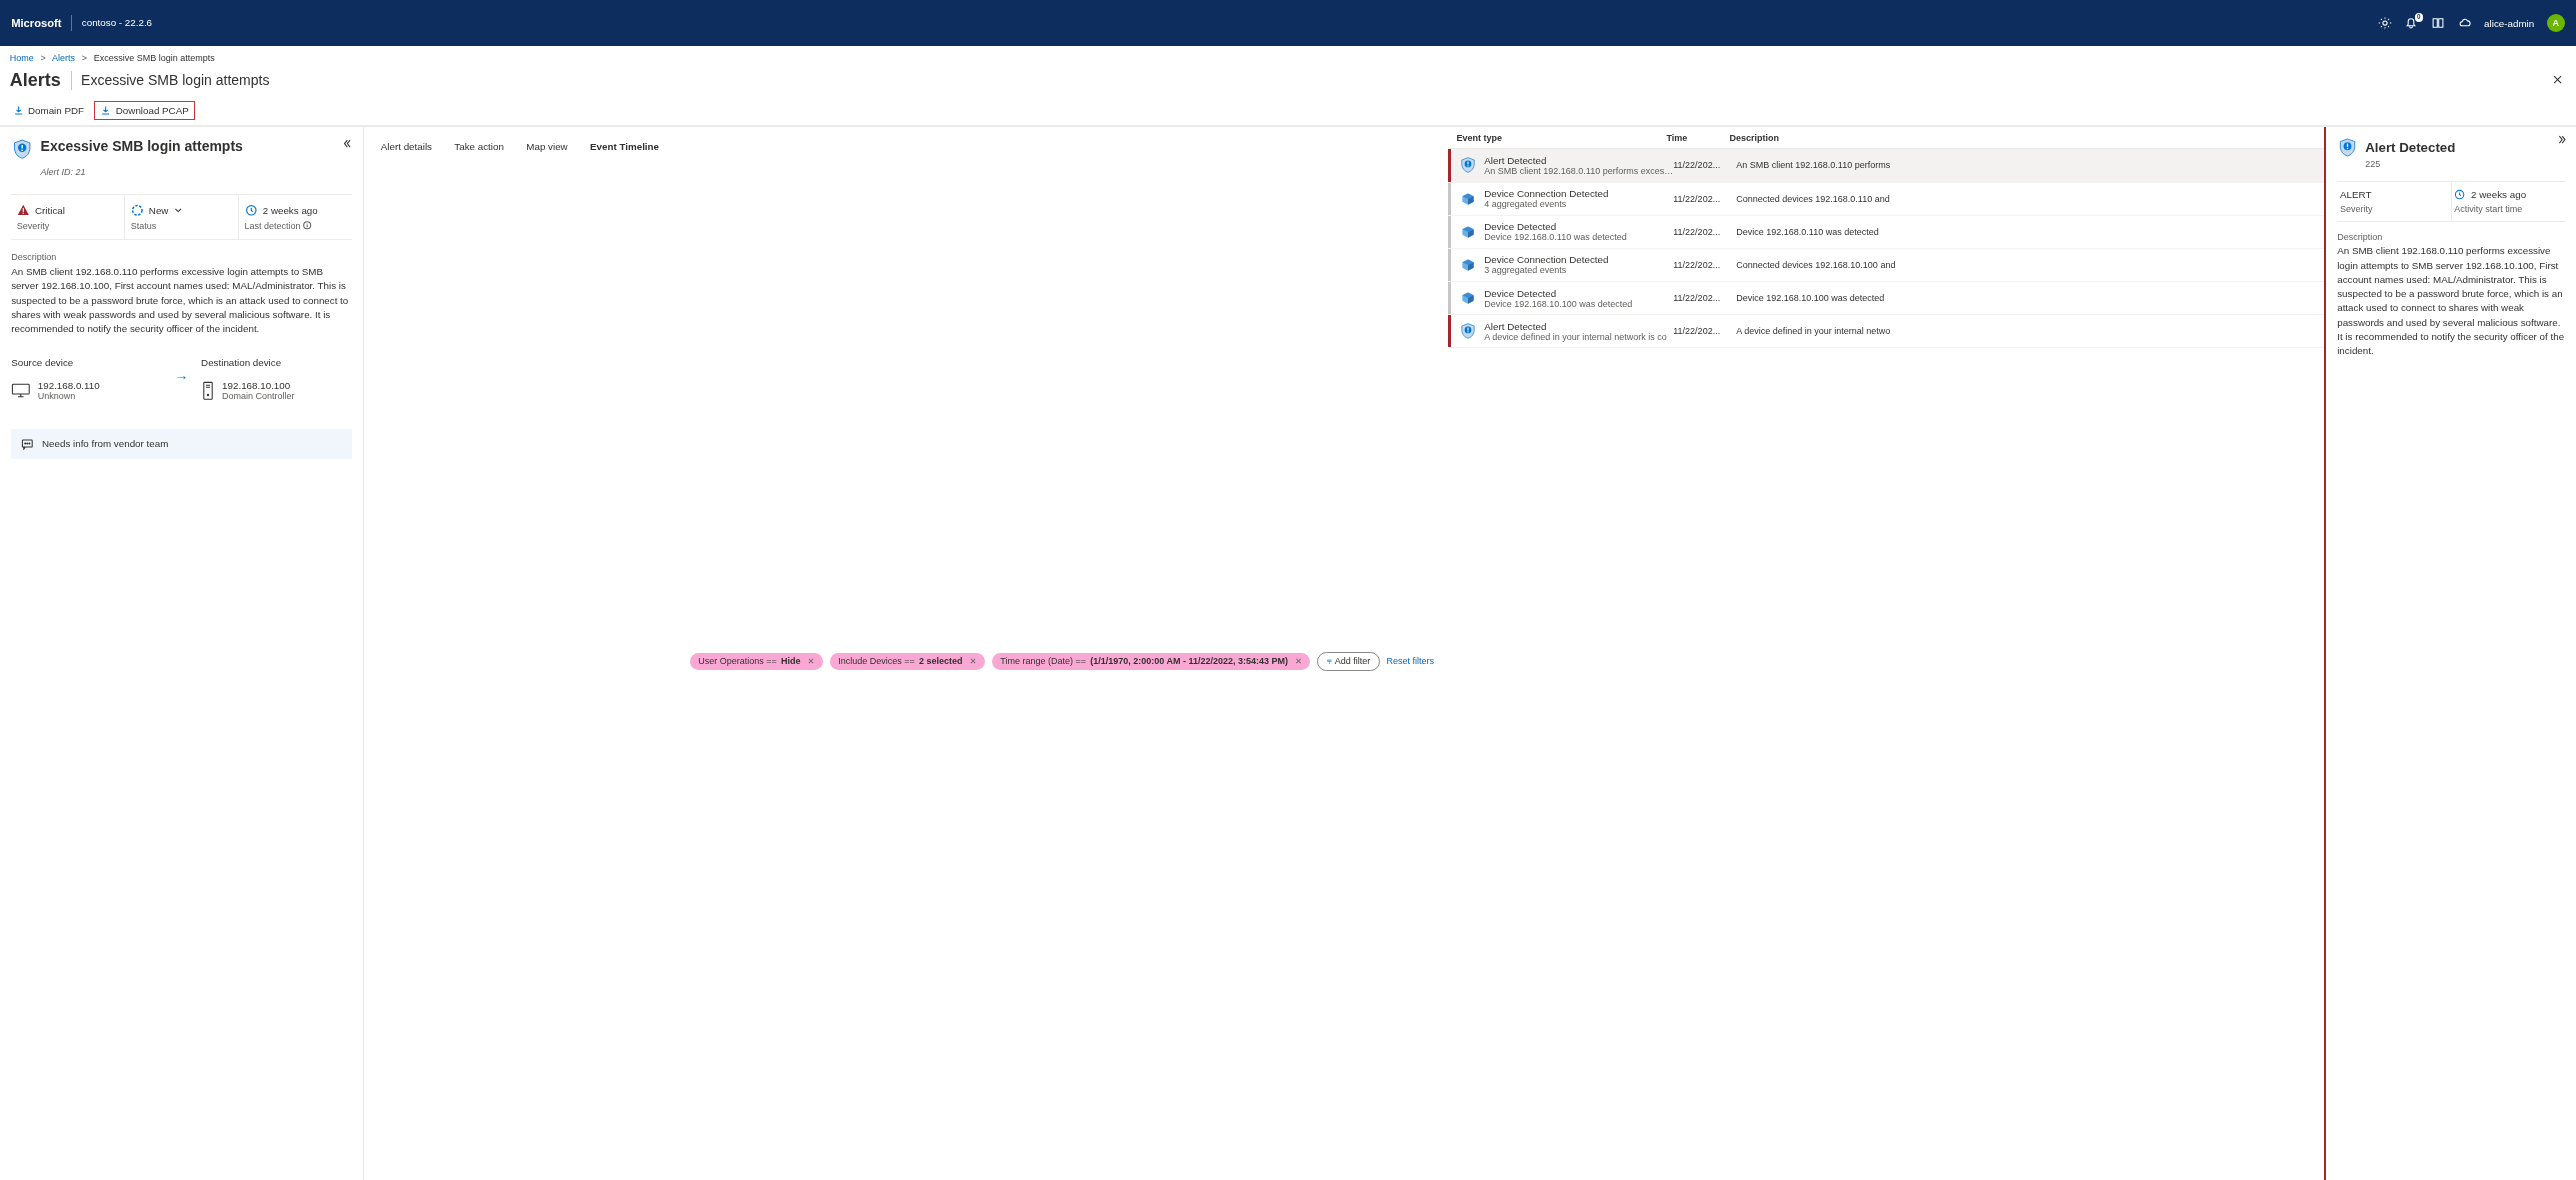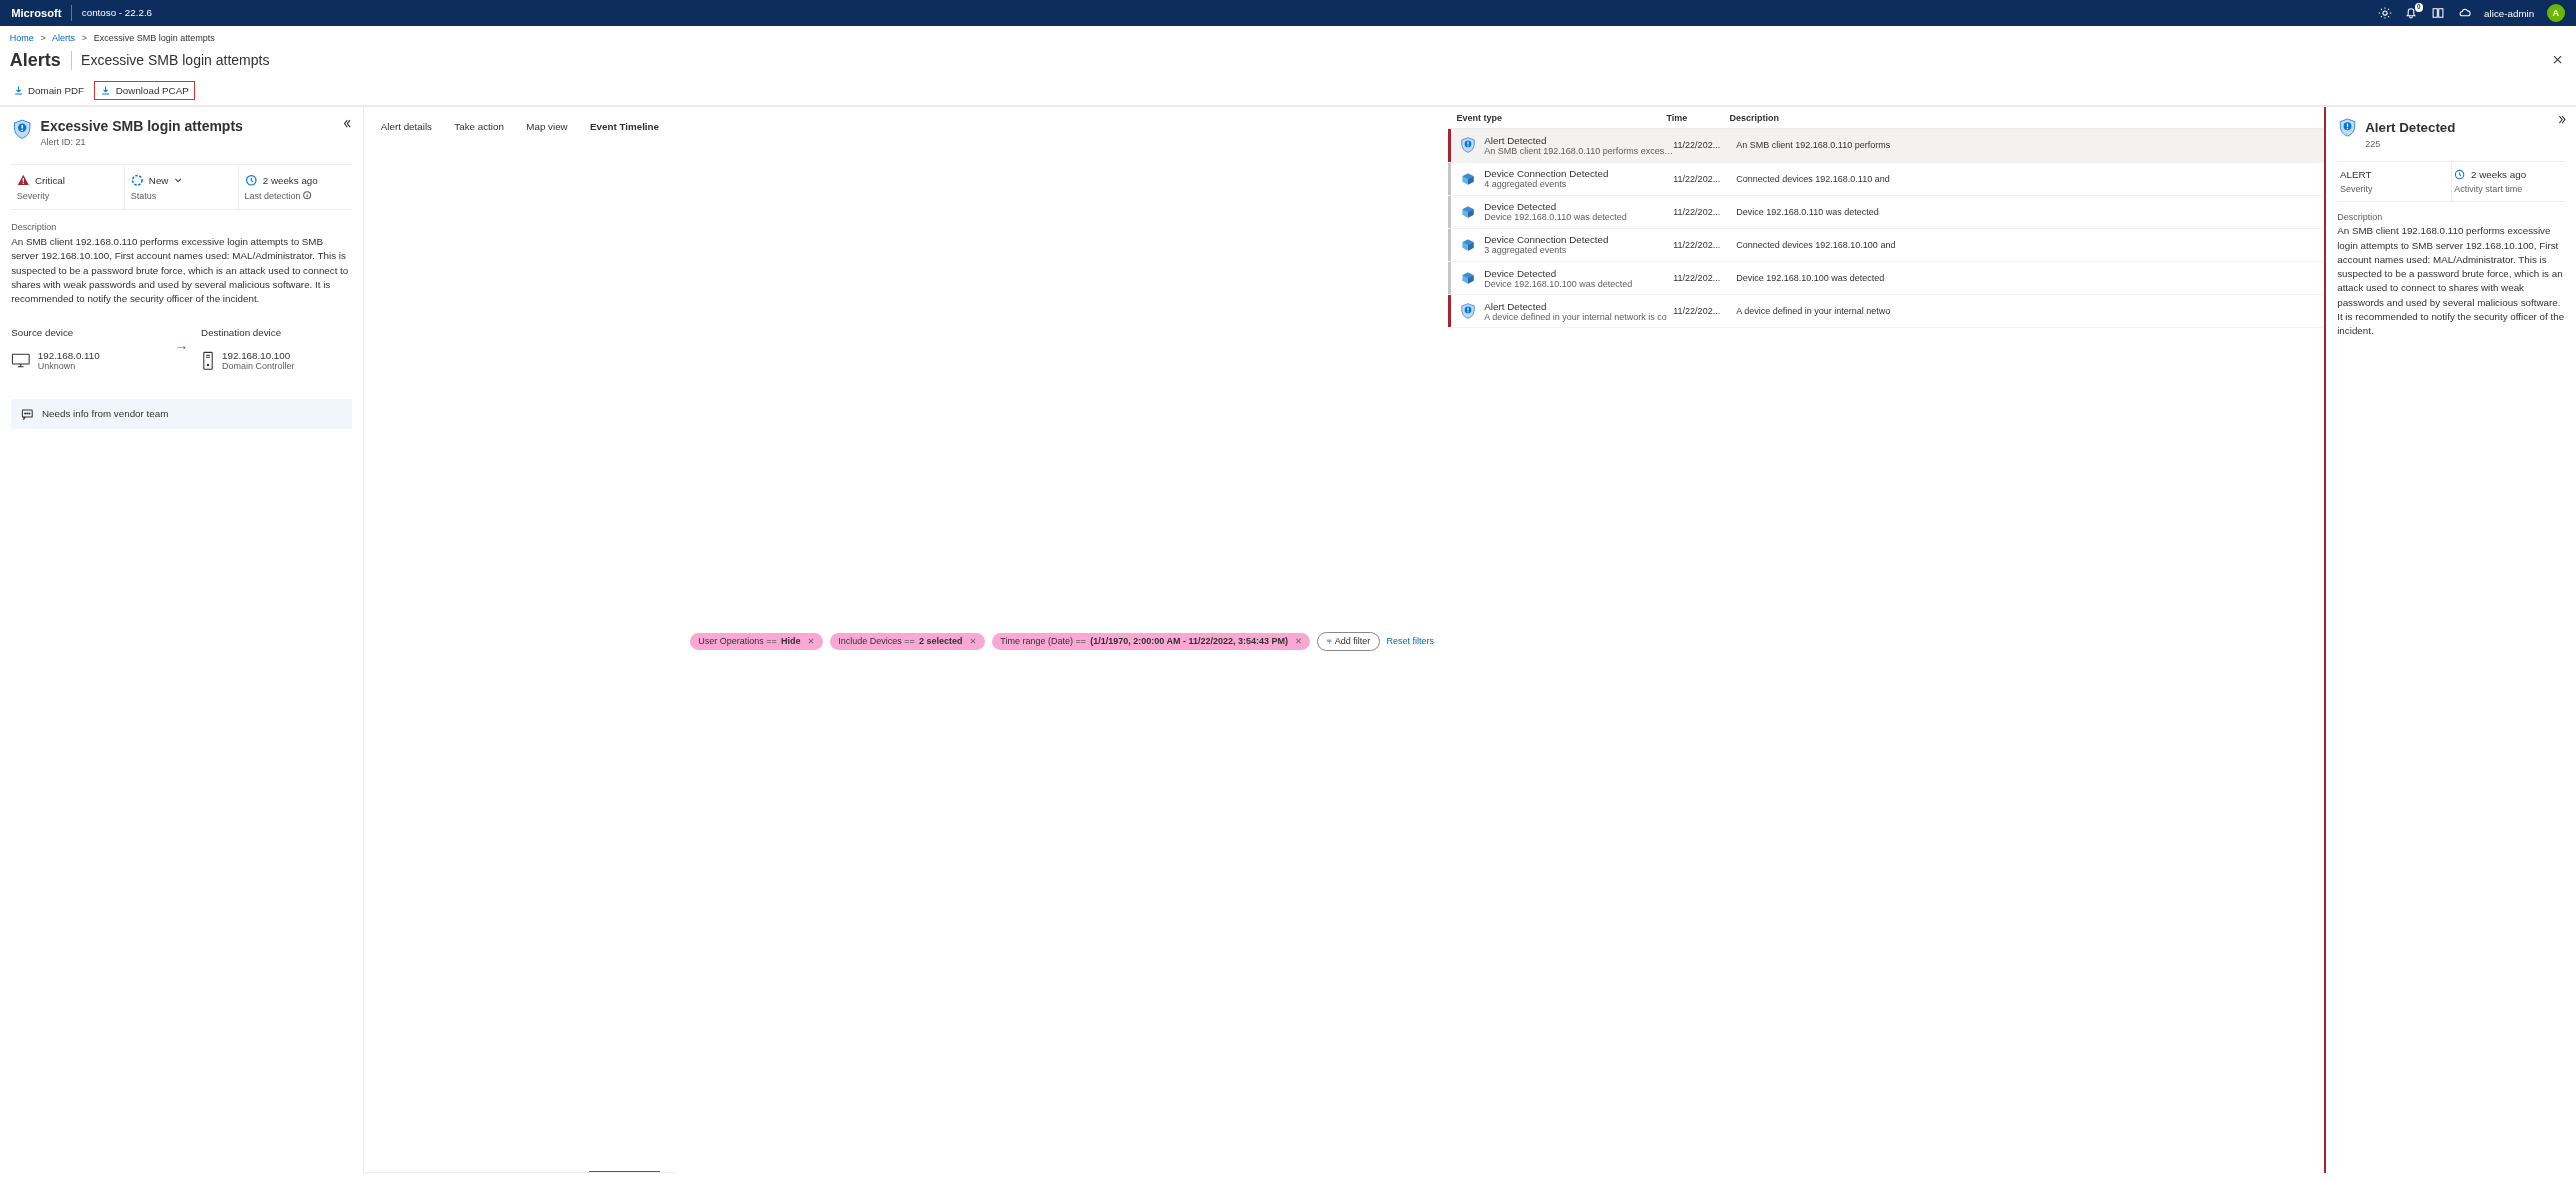--- a/index.html
+++ b/index.html
@@ -1,19 +1,19 @@
 <!DOCTYPE html>
 <html style="font-size:11.2px"><head>
 <meta charset="utf-8">
 <style>
   * { box-sizing: border-box; margin: 0; padding: 0; font-family: "Segoe UI", Arial, sans-serif; }
   body { background: #fff; color: #323130; font-size: 9.8px; overflow: hidden; }
 
   
-  .topbar { background: #0c2d5e; color: #fff; height: 26px; display: flex; align-items: center; padding: 0 11.2px; justify-content: space-between; gap: 32px; }
+  .topbar { background: #0c2d5e; color: #fff; height: 46px; display: flex; align-items: center; padding: 0 11.2px; justify-content: space-between; gap: 32px; }
   .topbar-left { display: flex; align-items: center; gap: 9.8px; }
   .brand { font-weight: 600; font-size: 11.2px; }
   .vdiv { width: 0.7px; height: 15.4px; background: rgba(255,255,255,0.35); }
   .env { font-size: 9.8px; }
   .topbar-right { display: flex; align-items: center; gap: 12.6px; }
   .topicon { width: 14px; height: 14px; cursor: pointer; display:flex; align-items:center; justify-content:center; position:relative; }
   .avatar { width: 18px; height: 18px; border-radius: 50%; background: #6bb700; color:#fff; display:flex; align-items:center; justify-content:center; font-size:9px; font-weight:600; }
   .bell-badge { position:absolute; top:-2.8px; right:-4.2px; background:#fff; color:#0c2d5e; font-size:6.3px; font-weight:600; border-radius:5.6px; padding:0 2.1px; line-height:8.4px; }
 
   
@@ -37,21 +37,21 @@
 
   
   .main { display:flex; height: calc(100vh - 31px - 22.4px - 31px - 29px); border-top:0.7px solid #edebe9; }
   .left { width: 364px; border-right:0.7px solid #edebe9; padding: 11.2px 11.2px 0; position:relative; overflow-y:auto; }
   .right { flex:1; display:flex; flex-direction:row; position:relative; }
 
   
   .alert-title-row { display:flex; align-items:flex-start; gap:7px; }
   .alert-shield { width:22.4px; height:22.4px; flex-shrink:0; }
   .alert-title { font-size:14px; font-weight:600; }
-  .alert-id { font-size:9px; color:#605e5c; margin-top:3px; }
+  .alert-id { font-size:9px; color:#605e5c; margin-top:13px;font-style:italic; }
   .collapse-chevron { margin-left:auto; cursor:pointer; }
 
   .metrics { display:flex; margin-top:17px; border-top:0.7px solid #edebe9; border-bottom:0.7px solid #edebe9; }
   .metric { flex:1; padding: 8.4px 5.6px; border-right:0.7px solid #edebe9; }
   .metric:last-child { border-right:none; }
   .metric-top { display:flex; align-items:center; gap:5.6px; font-size:9.8px; font-weight:400; }
   .metric-label { font-size:9px; color:#605e5c; margin-top:4.2px; display:flex; align-items:center; gap:2.8px; }
 
   .desc-label { font-size:9px; color:#605e5c; margin-top:12.6px; }
   .desc-text { font-size:9.8px; line-height:1.45; margin-top:2.8px; }

